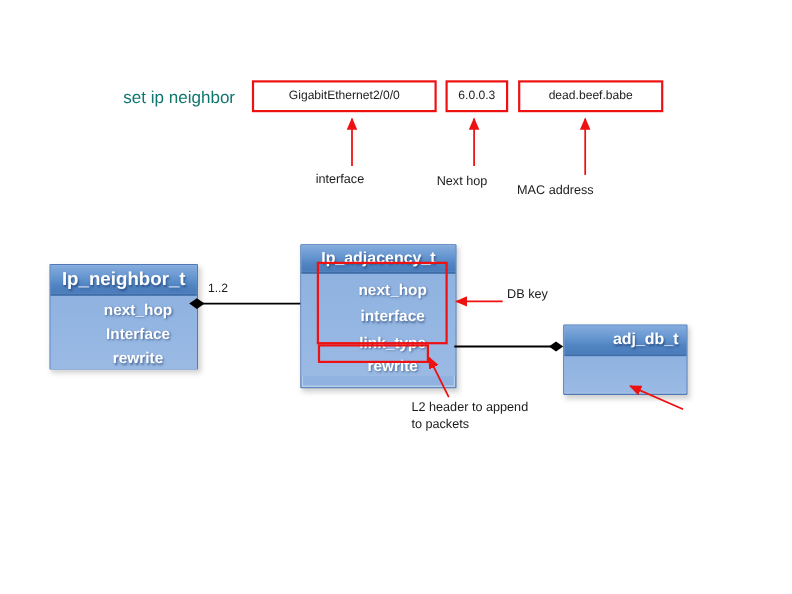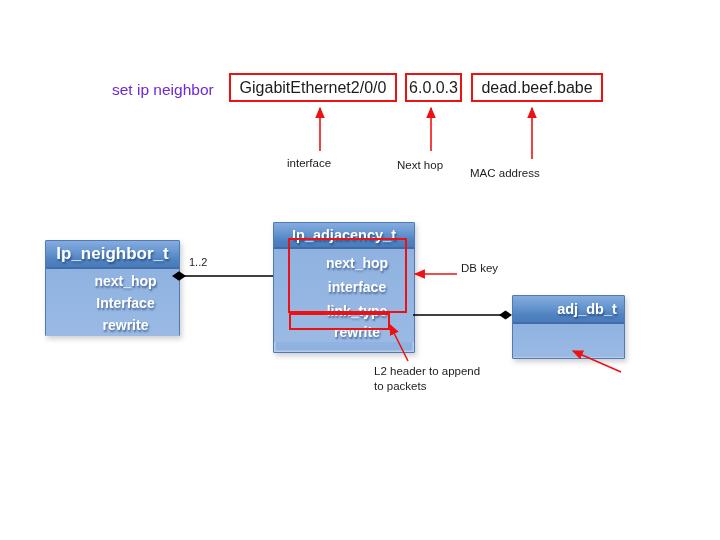--- a/index.html
+++ b/index.html
@@ -2,25 +2,25 @@
 <html><head>
 <meta charset="utf-8">
 <style>
   html,body{margin:0;padding:0;background:#ffffff;}
   #canvas{
     position:relative;width:720px;height:540px;background:#ffffff;overflow:hidden;
     font-family:"Liberation Sans","DejaVu Sans",sans-serif;color:#1c1c1c;
   }
   
   .cmd-text{
-    position:absolute;left:112px;top:81px;font-size:15.5px;line-height:18px;color:#6d28d9;
+    position:absolute;left:112px;top:81px;font-size:15.5px;line-height:18px;color:#0f766e;
   }
   .cmd-box{
     position:absolute;top:73px;height:25px;border:2px solid #ee1111;background:#ffffff;
-    font-size:16px;line-height:25px;text-align:center;color:#1c1c1c;white-space:nowrap;
+    font-size:11px;line-height:25px;text-align:center;color:#1c1c1c;white-space:nowrap;
   }
   #arg-interface{left:229px;width:164px;}
   #arg-nexthop{left:405px;width:53px;}
   #arg-mac{left:471px;width:128px;}
   
   .small-label{
     position:absolute;font-size:11.5px;line-height:15px;color:#1c1c1c;white-space:nowrap;
   }
   #lbl-interface{left:287px;top:156px;}
   #lbl-nexthop{left:397px;top:158px;text-align:right;}

